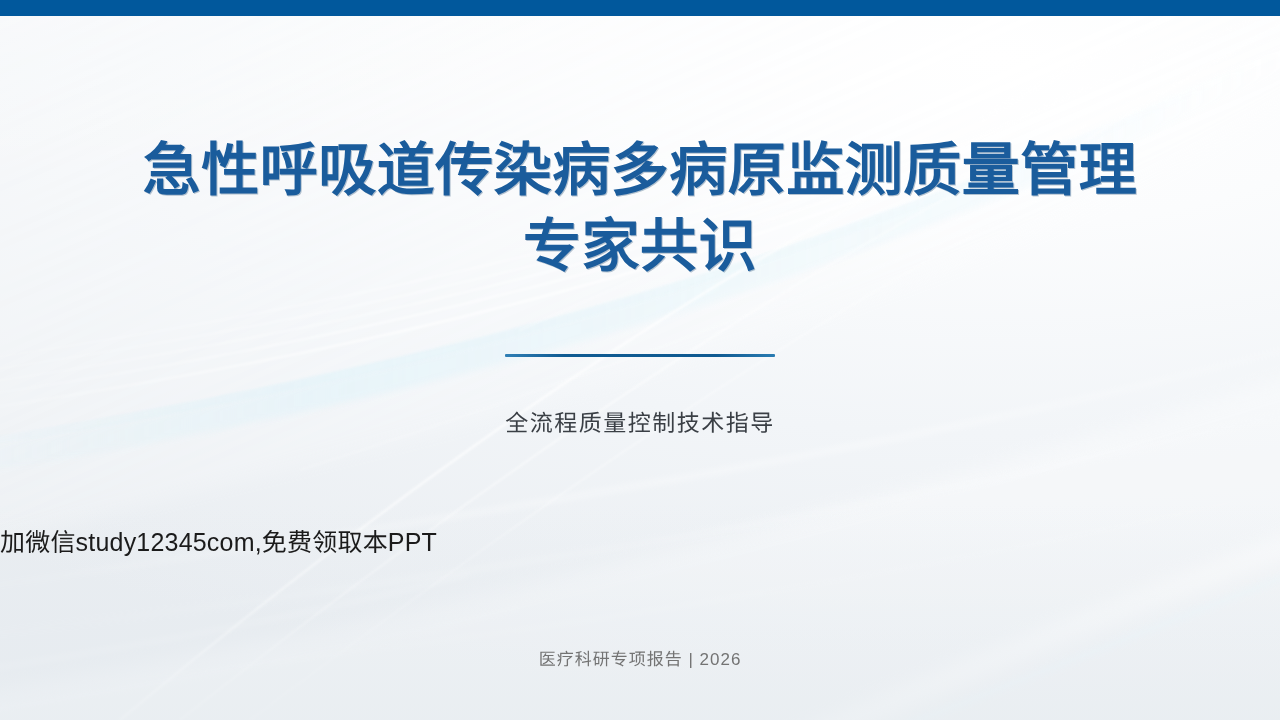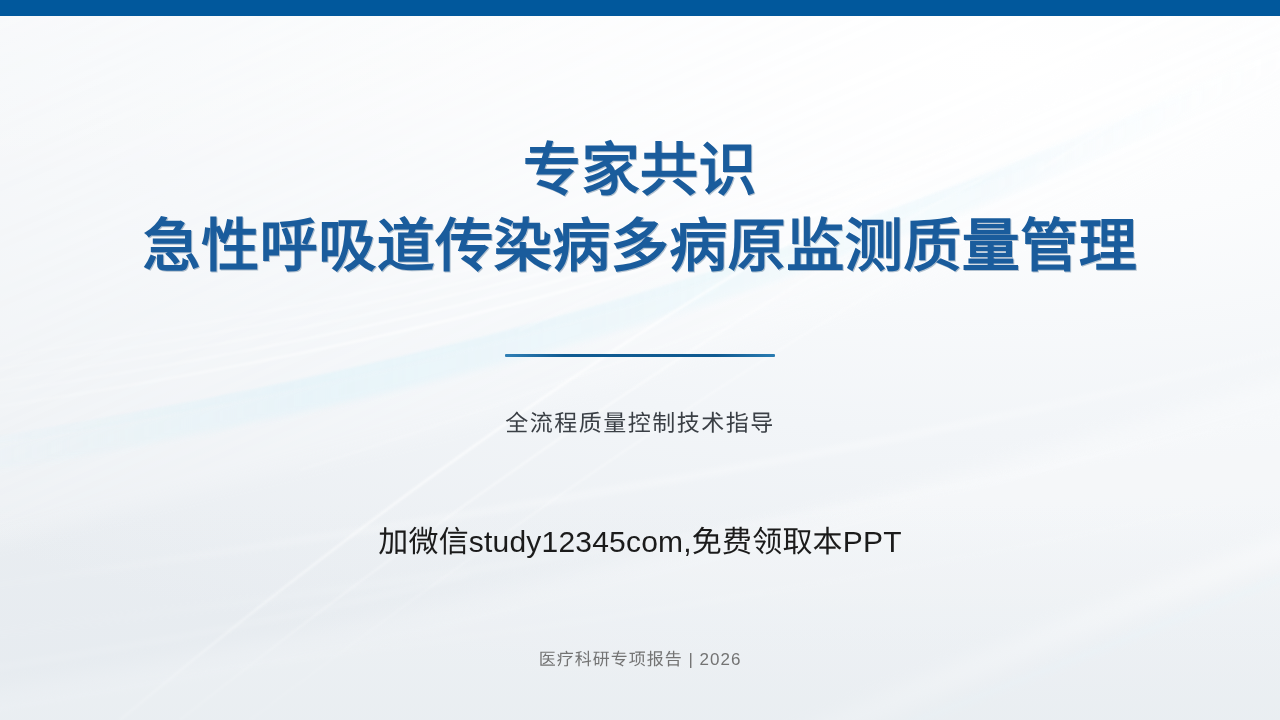--- a/index.html
+++ b/index.html
@@ -97,22 +97,21 @@
     line-height: 34px;
     color: #3a3f45;
     letter-spacing: 1.5px;
   }
 
   .promo {
     position: absolute;
     top: 524px;
     left: 0;
     width: 1280px;
-    text-align: center;
-    font-size: 30px;
+    font-size: 25px;
     line-height: 36px;
     color: #1b1b1b;
     letter-spacing: 0.2px;
   }
 
   .footer {
     position: absolute;
     top: 648px;
     left: 0;
     width: 1280px;
@@ -198,22 +197,22 @@
     <path d="M -60,716 C 140,690 340,656 520,608" fill="none" stroke="#ffffff" stroke-width="1.4" filter="url(#blurMd)" opacity="0.4"></path>
   </svg>
 
   <div class="bg-vignette"></div>
 
   <div class="top-bar"></div>
 
   <div class="content">
 
     <div class="title-block">
+      <span class="title-line">急性呼吸道传染病多病原监测质量管理</span>
       <span class="title-line">专家共识</span>
-      <span class="title-line">急性呼吸道传染病多病原监测质量管理</span>
     </div>
 
     <div class="divider"></div>
 
     <div class="subtitle">全流程质量控制技术指导</div>
 
     <div class="promo">加微信study12345com,免费领取本PPT</div>
 
     <div class="footer">医疗科研专项报告 | 2026</div>
 

